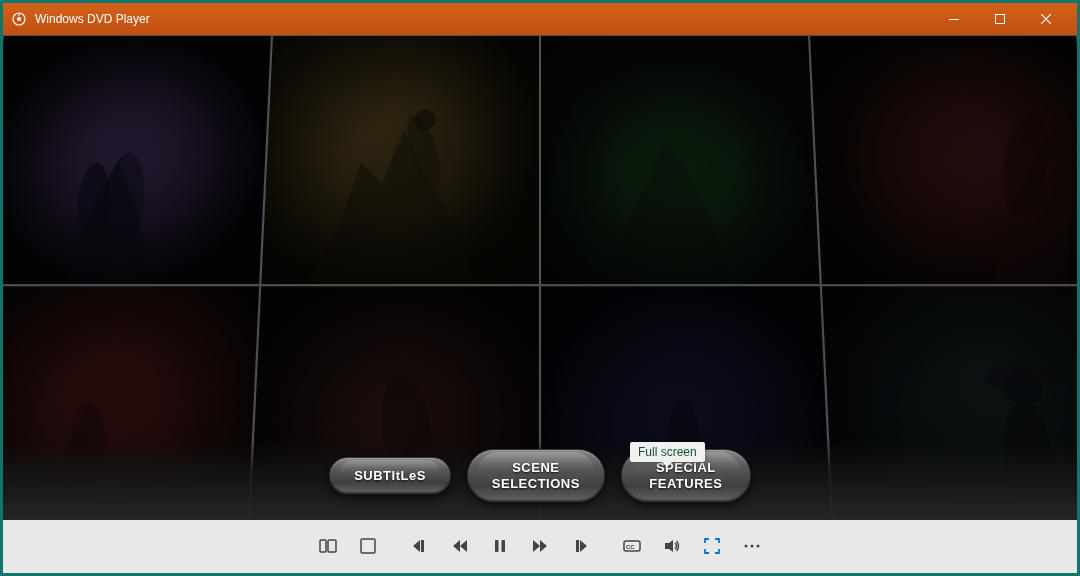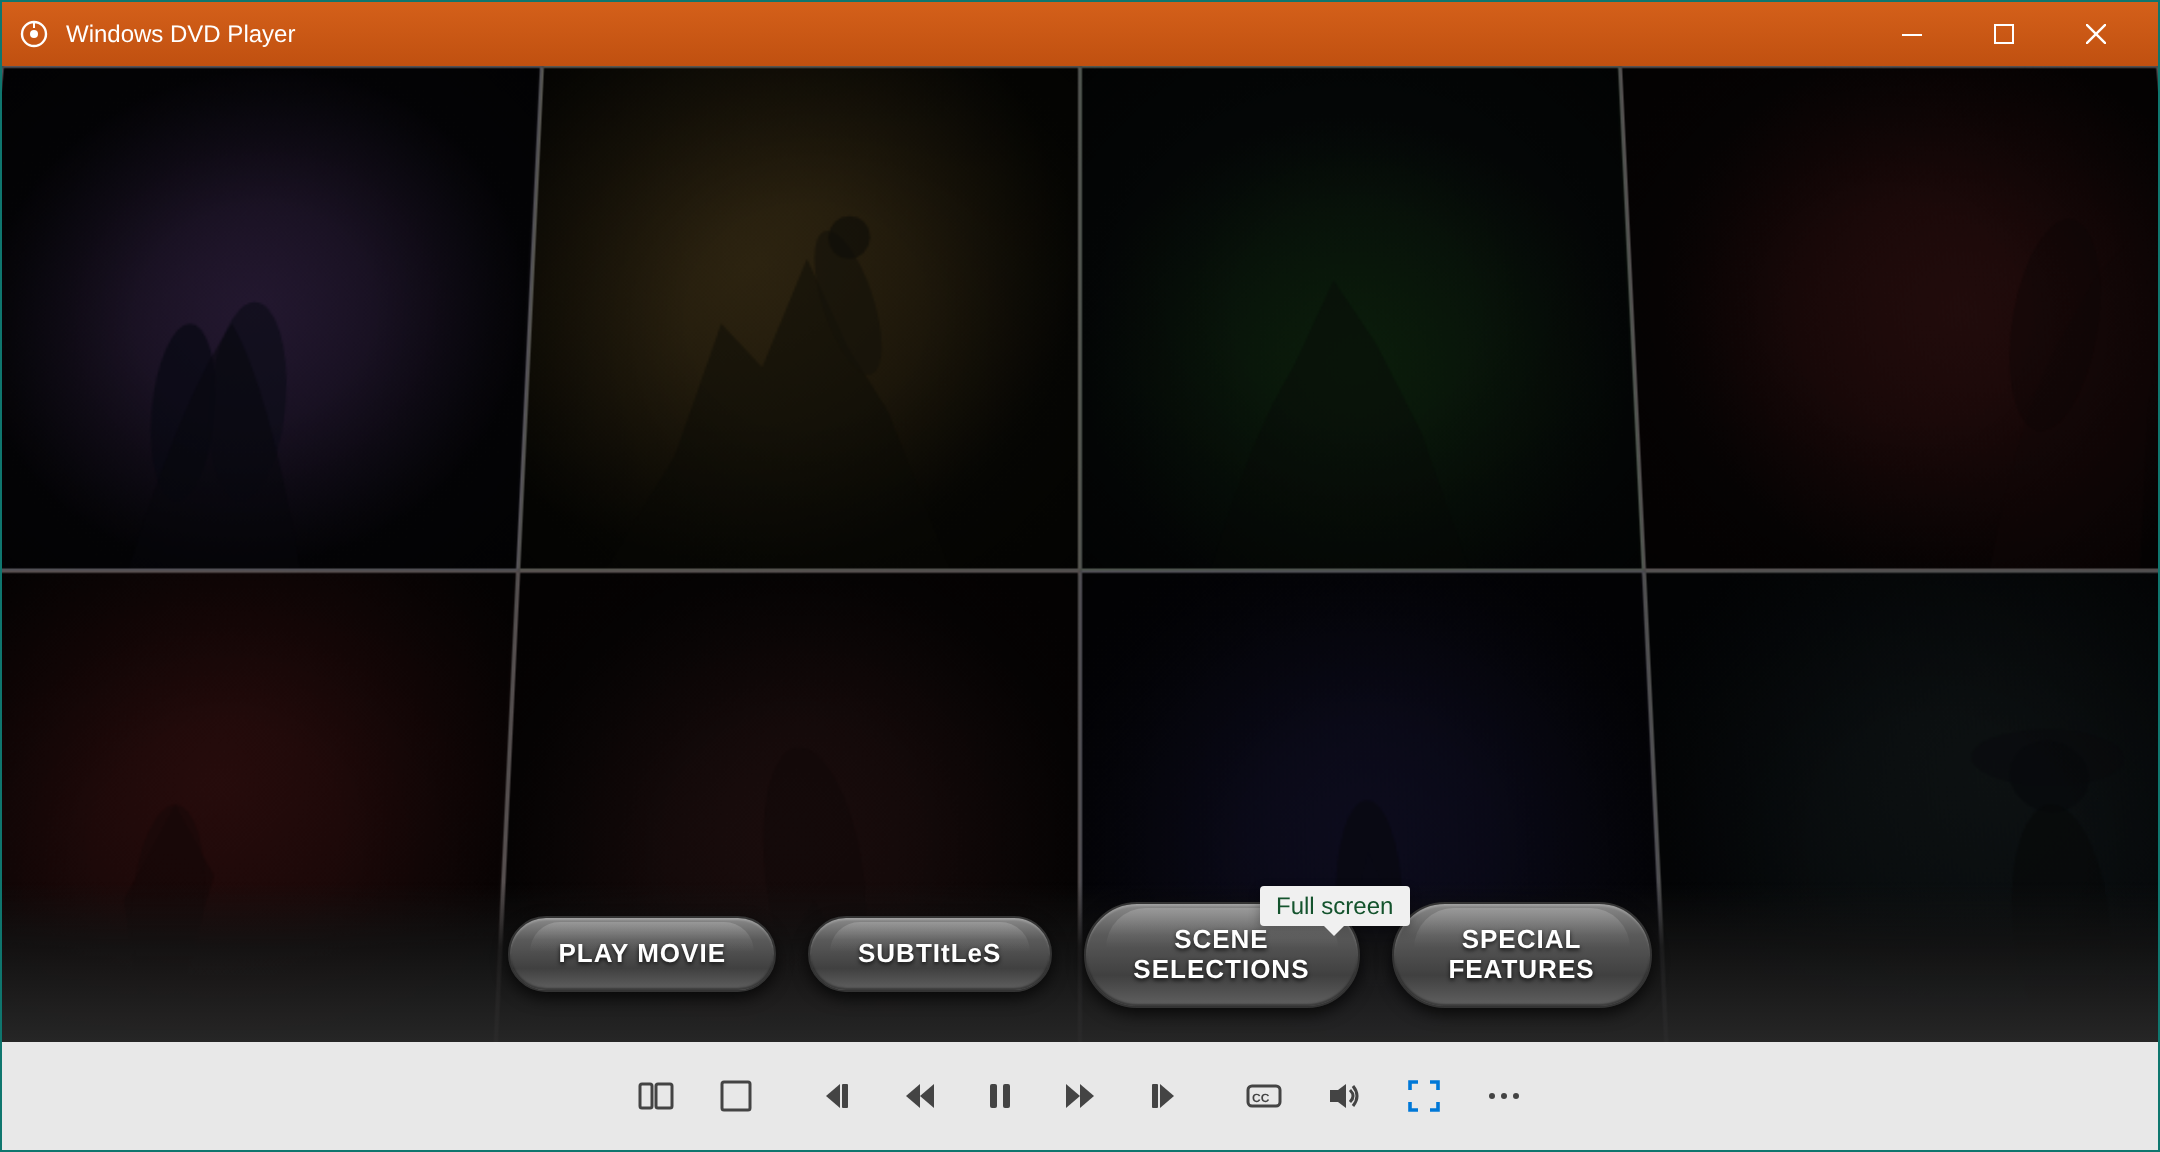--- a/index.html
+++ b/index.html
@@ -224,21 +224,21 @@
     .ctrl-spacer {
       width: 8px;
     }
 
     
     .app-container {
       width: 1080px;
       height: 576px;
       display: flex;
       flex-direction: column;
-      border: 1px solid #0f766e;
+      border: 3px solid #0f766e;
       overflow: hidden;
     }
 
     
     .tile-inner {
       position: absolute;
       inset: 0;
       overflow: hidden;
     }
   </style>
@@ -412,23 +412,20 @@
               <ellipse cx="180" cy="88" rx="18" ry="15" fill="#080a0c" opacity="0.8"></ellipse>
               <ellipse cx="180" cy="150" rx="22" ry="50" fill="#060808" opacity="0.6"></ellipse>
             </svg>
           </div>
         </div>
       </div>
     </div>
 
     <div class="menu-buttons-area">
       <button class="dvd-btn">
-        <span class="dvd-btn-text">PLAY MOVIE</span>
-      </button>
-      <button class="dvd-btn">
         <span class="dvd-btn-text">SUBTItLeS</span>
       </button>
       <button class="dvd-btn wide">
         <span class="dvd-btn-text">SCENE<br>SELECTIONS</span>
       </button>
       <button class="dvd-btn wide">
         <span class="dvd-btn-text">SPECIAL<br>FEATURES</span>
       </button>
     </div>
 

